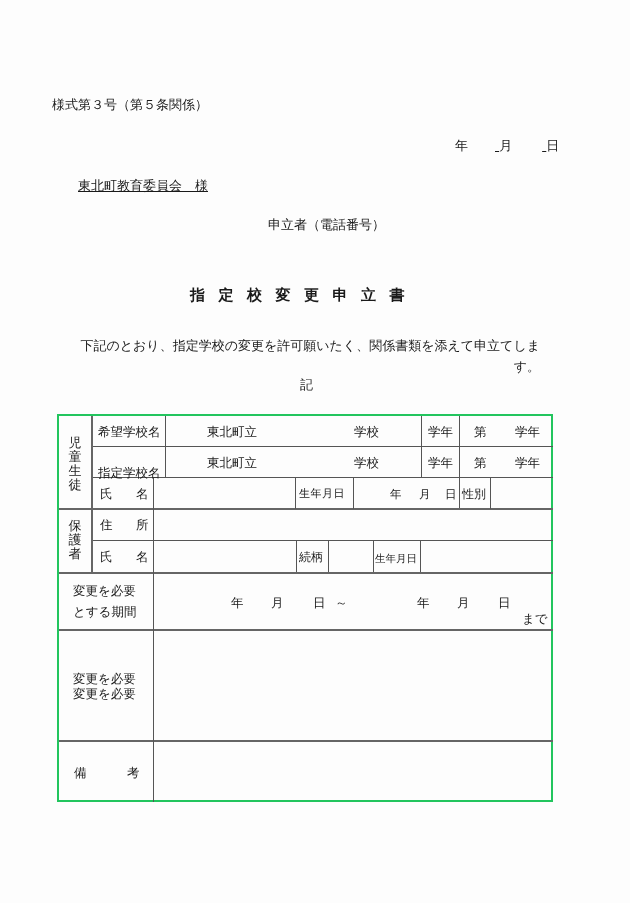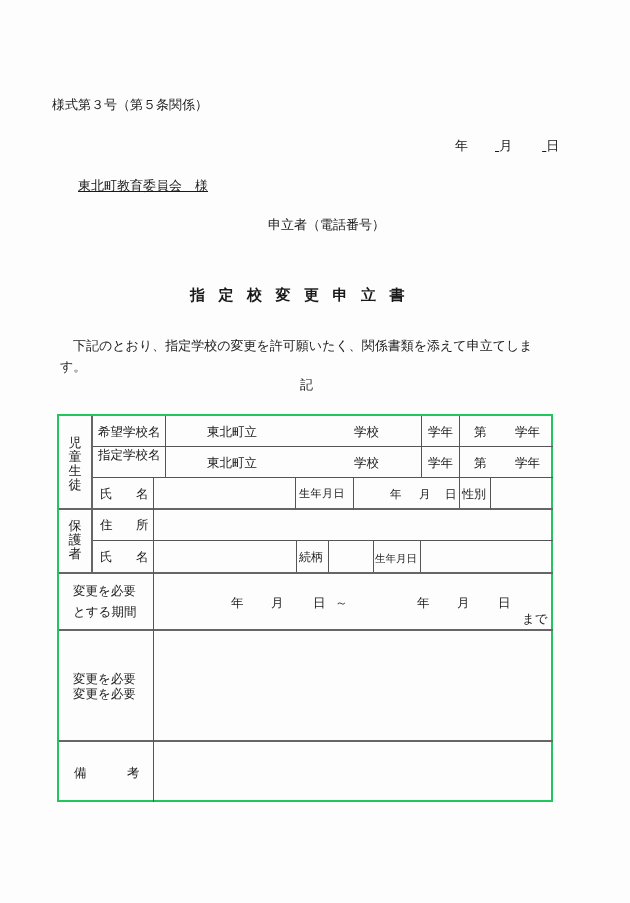--- a/index.html
+++ b/index.html
@@ -9,21 +9,21 @@
     color: #1a1a1a; font-size: 13px;
   }
   .abs { position: absolute; white-space: nowrap; }
   .form-no { left: 52px; top: 96px; }
   .date-line { left: 455px; top: 137px; text-decoration: underline; }
   .date-line span { display: inline-block; }
   .addressee { left: 78px; top: 177px; text-decoration: underline; }
   .applicant { left: 268px; top: 216px; }
   .title { left: 190px; top: 286px; font-size: 15px; font-weight: bold; letter-spacing: 0px; }
   .title span { display: inline-block; width: 28.5px; }
-  .body-text { left: 60px; top: 335px; width: 480px; white-space: normal; line-height: 21px; text-indent: 13px; }
+  .body-text { left: 60px; top: 335px; width: 480px; white-space: normal; line-height: 21px; text-indent: 13px; text-align: right; }
   .ki { left: 300px; top: 376px; }
 
   .tbl { position: absolute; left: 57px; top: 414px; width: 496px; height: 388px; border: 2px solid #22c55e; box-sizing: border-box; }
   .ln { position: absolute; background: #555; }
   .h { height: 1px; }
   .h.thick { height: 2px; background: #666; }
   .v { width: 1px; }
   .cell { position: absolute; font-size: 12.5px; line-height: 14px; }
   .vlabel { position: absolute; width: 20px; text-align: center; line-height: 14px; font-size: 13px; }
 </style>
@@ -77,21 +77,21 @@
     <div style="width:14px; white-space:normal; word-break:break-all; margin:0 auto;">児童生徒</div>
   </div>
 
   <div class="cell" style="left:39px; top:9px;">希望学校名</div>
   <div class="cell" style="left:148px; top:9px;">東北町立</div>
   <div class="cell" style="left:295px; top:9px;">学校</div>
   <div class="cell" style="left:369px; top:9px;">学年</div>
   <div class="cell" style="left:415px; top:9px;">第</div>
   <div class="cell" style="left:456px; top:9px;">学年</div>
 
-  <div class="cell" style="left:39px; top:32px;">指定学校名</div>
+  <div class="cell" style="left:39px; top:50px;">指定学校名</div>
   <div class="cell" style="left:148px; top:40px;">東北町立</div>
   <div class="cell" style="left:295px; top:40px;">学校</div>
   <div class="cell" style="left:369px; top:40px;">学年</div>
   <div class="cell" style="left:415px; top:40px;">第</div>
   <div class="cell" style="left:456px; top:40px;">学年</div>
 
   <div class="cell" style="left:41px; top:71px;">氏</div>
   <div class="cell" style="left:77px; top:71px;">名</div>
   <div class="cell" style="left:240px; top:71px; font-size:11px; letter-spacing:0.5px;">生年月日</div>
   <div class="cell" style="left:331px; top:71px; font-size:11.5px;">年</div>

